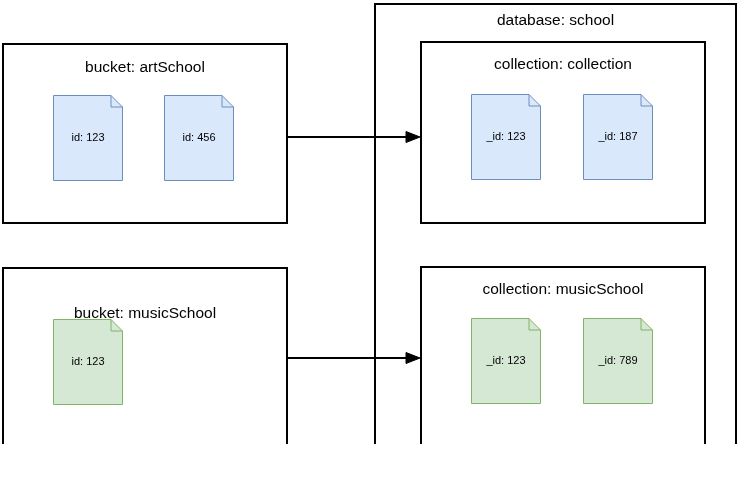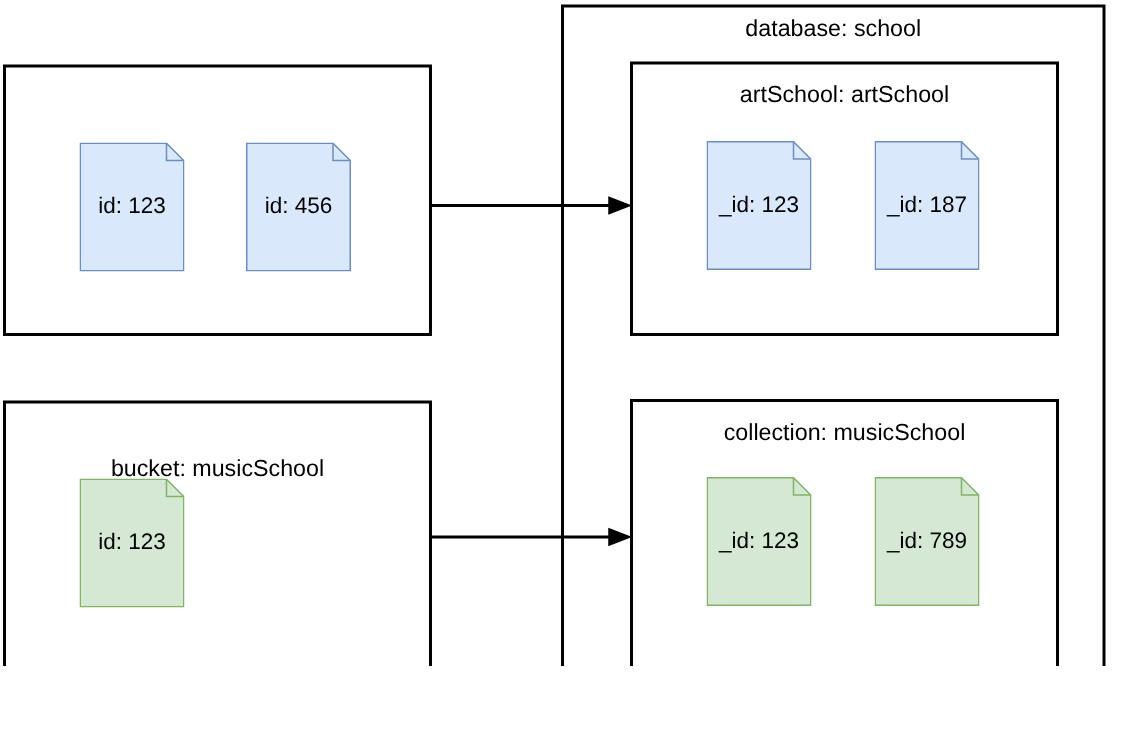--- a/index.html
+++ b/index.html
@@ -59,21 +59,21 @@
     top: 0;
     display: block;
   }
   .doc-label {
     position: absolute;
     left: 0;
     right: 0;
     top: 50%;
     transform: translateY(-50%);
     text-align: center;
-    font-size: 15px;
+    font-size: 11px;
     color: #000000;
     white-space: nowrap;
     line-height: 1.2;
     pointer-events: none;
   }
 
   
   #doc-b-art-0   { left: 53px;  top: 95px;  }
   #doc-b-art-1   { left: 164px; top: 95px;  }
   #doc-b-mus-0   { left: 53px;  top: 319px; }
@@ -96,20 +96,21 @@
 </style>
 </head>
 <body>
 
 <div id="canvas">
 
   <div class="box" id="database-box"></div>
   <div class="box-title" id="database-title">database: school</div>
 
   <div class="box" id="bucket-art-box"></div>
+  <div class="box-title" id="bucket-art-title">bucket: artSchool</div>
 
   <div class="doc" id="doc-b-art-0">
     <svg width="70" height="86" viewBox="0 0 70 86">
       <path d="M0.5,0.5 L58,0.5 L69.5,12 L69.5,85.5 L0.5,85.5 Z" fill="#dae8fc" stroke="#6c8ebf" stroke-width="1"></path>
       <path d="M58,0.5 L58,12 L69.5,12" fill="none" stroke="#6c8ebf" stroke-width="1"></path>
     </svg>
     <span class="doc-label">id: 123</span>
   </div>
 
   <div class="doc" id="doc-b-art-1">
@@ -126,21 +127,21 @@
   <div class="doc" id="doc-b-mus-0">
     <svg width="70" height="86" viewBox="0 0 70 86">
       <path d="M0.5,0.5 L58,0.5 L69.5,12 L69.5,85.5 L0.5,85.5 Z" fill="#d5e8d4" stroke="#82b366" stroke-width="1"></path>
       <path d="M58,0.5 L58,12 L69.5,12" fill="none" stroke="#82b366" stroke-width="1"></path>
     </svg>
     <span class="doc-label">id: 123</span>
   </div>
 
 
   <div class="box" id="coll-art-box"></div>
-  <div class="box-title" id="coll-art-title">artSchool: artSchool</div>
+  <div class="box-title" id="coll-art-title">collection: collection</div>
 
   <div class="doc" id="doc-c-art-0">
     <svg width="70" height="86" viewBox="0 0 70 86">
       <path d="M0.5,0.5 L58,0.5 L69.5,12 L69.5,85.5 L0.5,85.5 Z" fill="#dae8fc" stroke="#6c8ebf" stroke-width="1"></path>
       <path d="M58,0.5 L58,12 L69.5,12" fill="none" stroke="#6c8ebf" stroke-width="1"></path>
     </svg>
     <span class="doc-label">_id: 123</span>
   </div>
 
   <div class="doc" id="doc-c-art-1">

